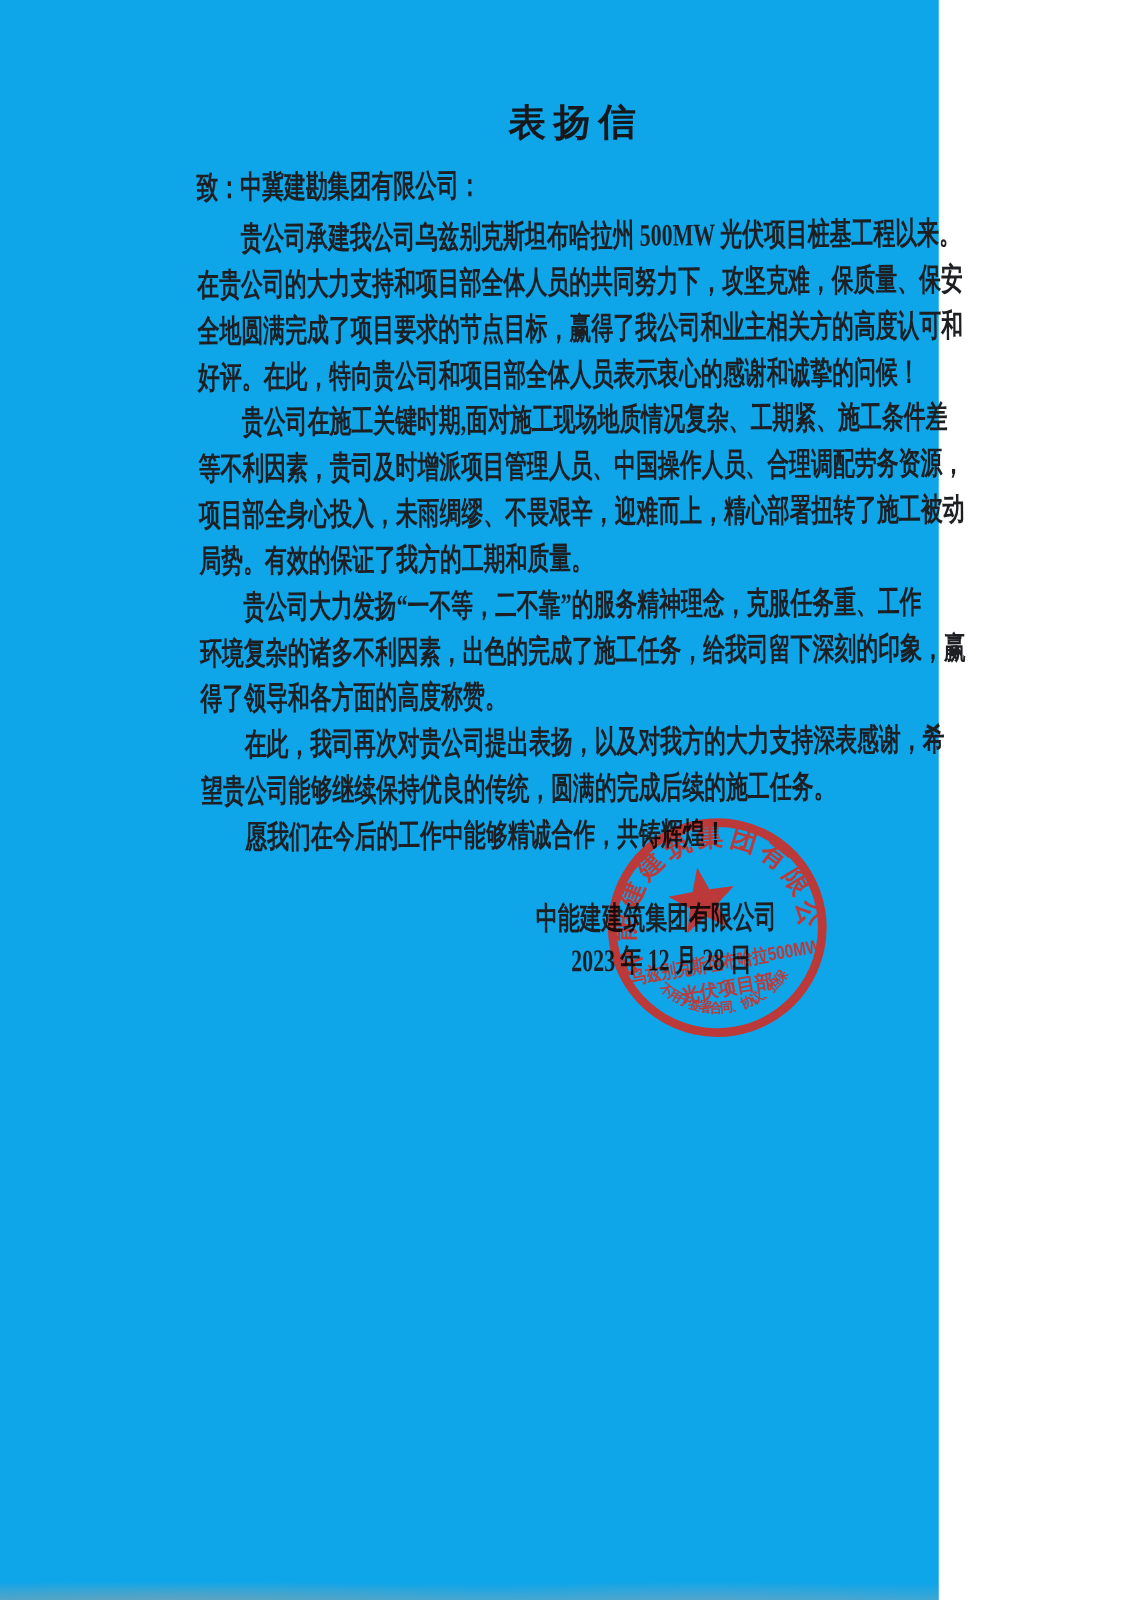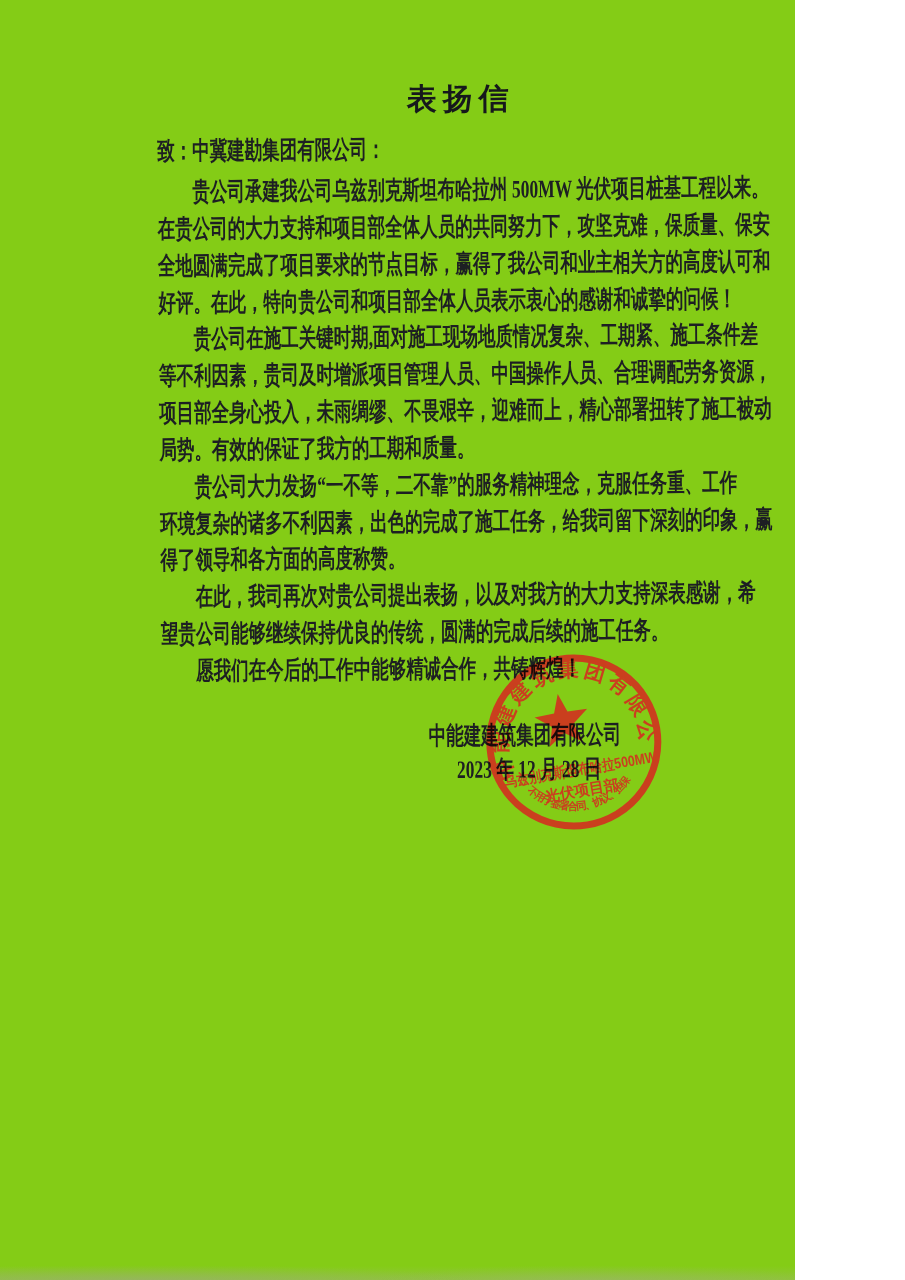--- a/index.html
+++ b/index.html
@@ -5,22 +5,21 @@
   html, body { margin: 0; padding: 0; }
   body {
     width: 905px; height: 1280px;
     background: #ffffff;
     overflow: hidden;
     font-family: "Liberation Serif", "DejaVu Serif", serif;
   }
   .page {
     position: relative;
     width: 751px; height: 1280px;
-    background: #84cc16;
-    padding-left: 44px;
+    background: #0ea5e9;
   }
   
   .page::after {
     content: "";
     position: absolute; left: 0; right: 0; bottom: 0; height: 18px;
     background:
       radial-gradient(60% 120% at 18% 100%, rgba(160,158,150,0.35), rgba(160,158,150,0) 70%),
       radial-gradient(40% 120% at 75% 100%, rgba(170,160,165,0.22), rgba(170,160,165,0) 70%),
       linear-gradient(to top, rgba(175,172,165,0.28), rgba(175,172,165,0) 80%);
     pointer-events: none;

